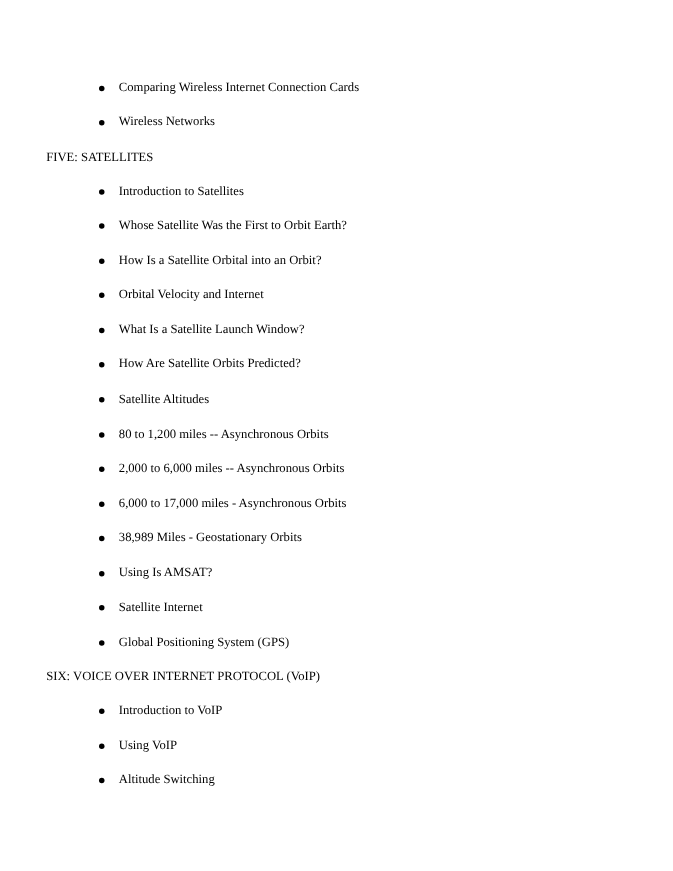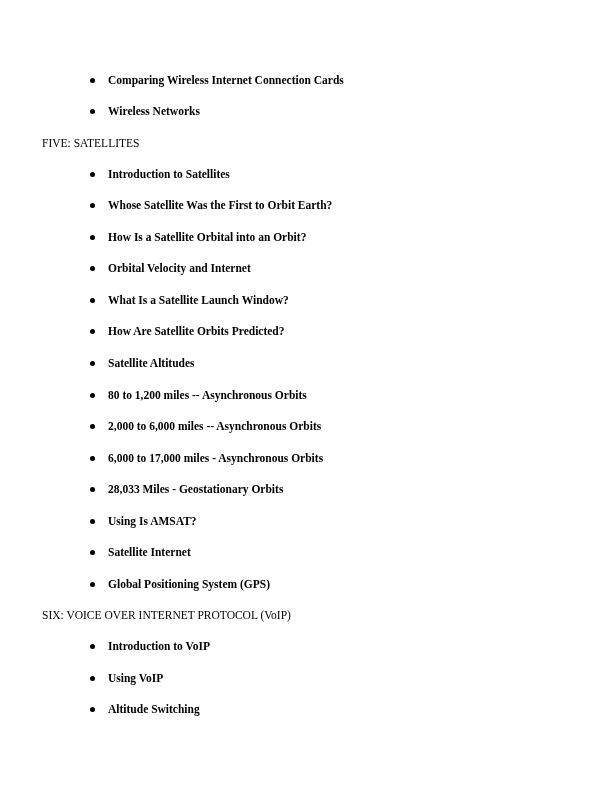--- a/index.html
+++ b/index.html
@@ -30,21 +30,20 @@
       left: 90px;
       width: 5px;
       height: 5px;
       border-radius: 50%;
       background: #000;
       margin-top: 4.5px;
     }
     .item-text {
       position: absolute;
       left: 108px;
-      font-weight: bold;
     }
   </style>
 </head>
 <body>
 
 <div id="page">
 
 <div class="line" style="top: 73px;">
       <span class="bullet"></span>
       <span class="item-text">Comparing Wireless Internet Connection Cards</span>
@@ -89,21 +88,21 @@
     <div class="line" style="top: 419px;">
       <span class="bullet"></span>
       <span class="item-text">2,000 to 6,000 miles -- Asynchronous Orbits</span>
     </div>
     <div class="line" style="top: 451px;">
       <span class="bullet"></span>
       <span class="item-text">6,000 to 17,000 miles - Asynchronous Orbits</span>
     </div>
     <div class="line" style="top: 482px;">
       <span class="bullet"></span>
-      <span class="item-text">28,033 Miles - Geostationary Orbits</span>
+      <span class="item-text">38,989 Miles - Geostationary Orbits</span>
     </div>
     <div class="line" style="top: 514px;">
       <span class="bullet"></span>
       <span class="item-text">Using Is AMSAT?</span>
     </div>
     <div class="line" style="top: 545px;">
       <span class="bullet"></span>
       <span class="item-text">Satellite Internet</span>
     </div>
     <div class="line" style="top: 577px;">

